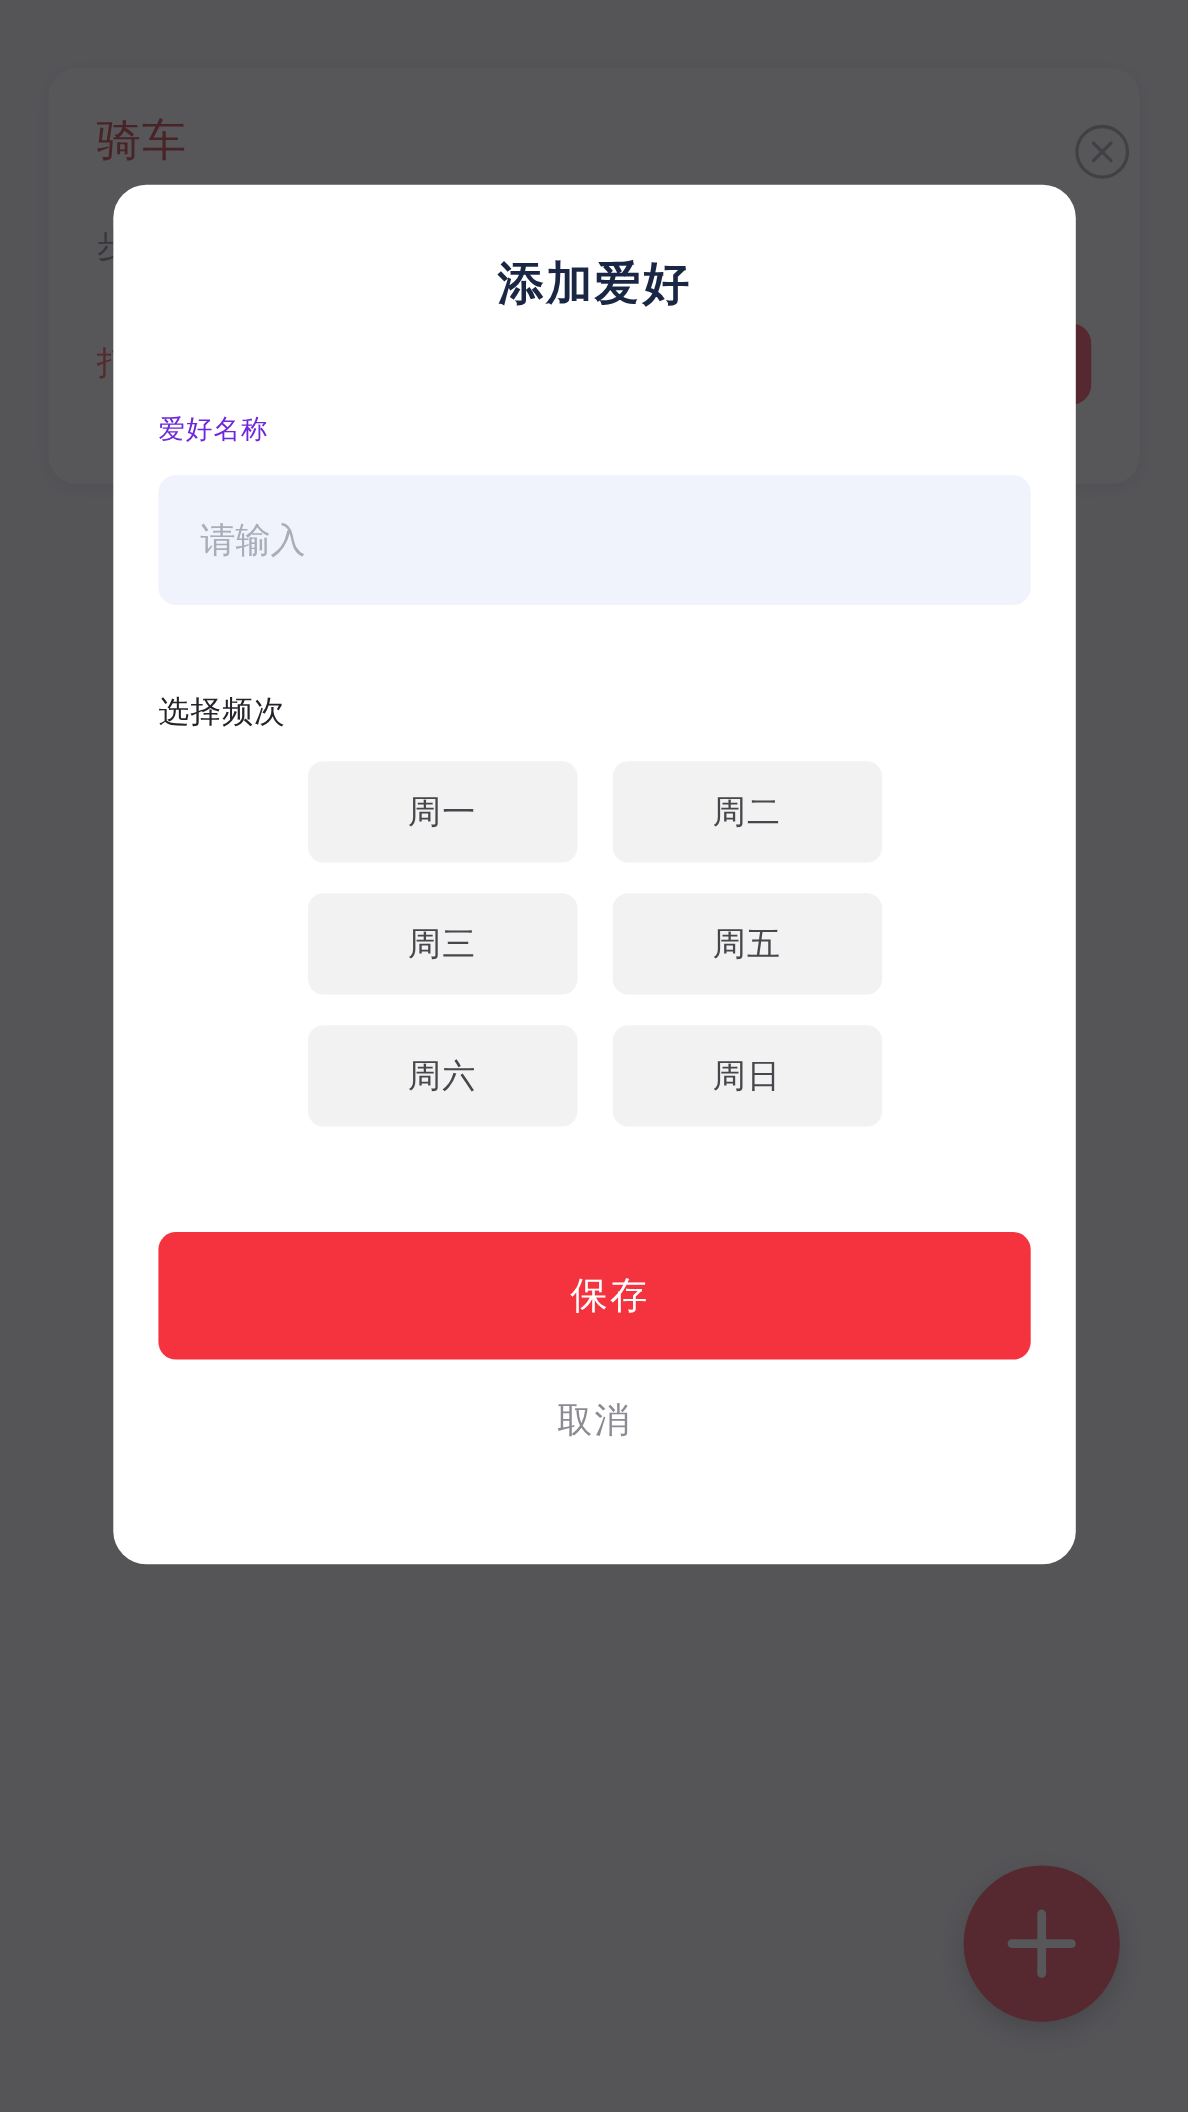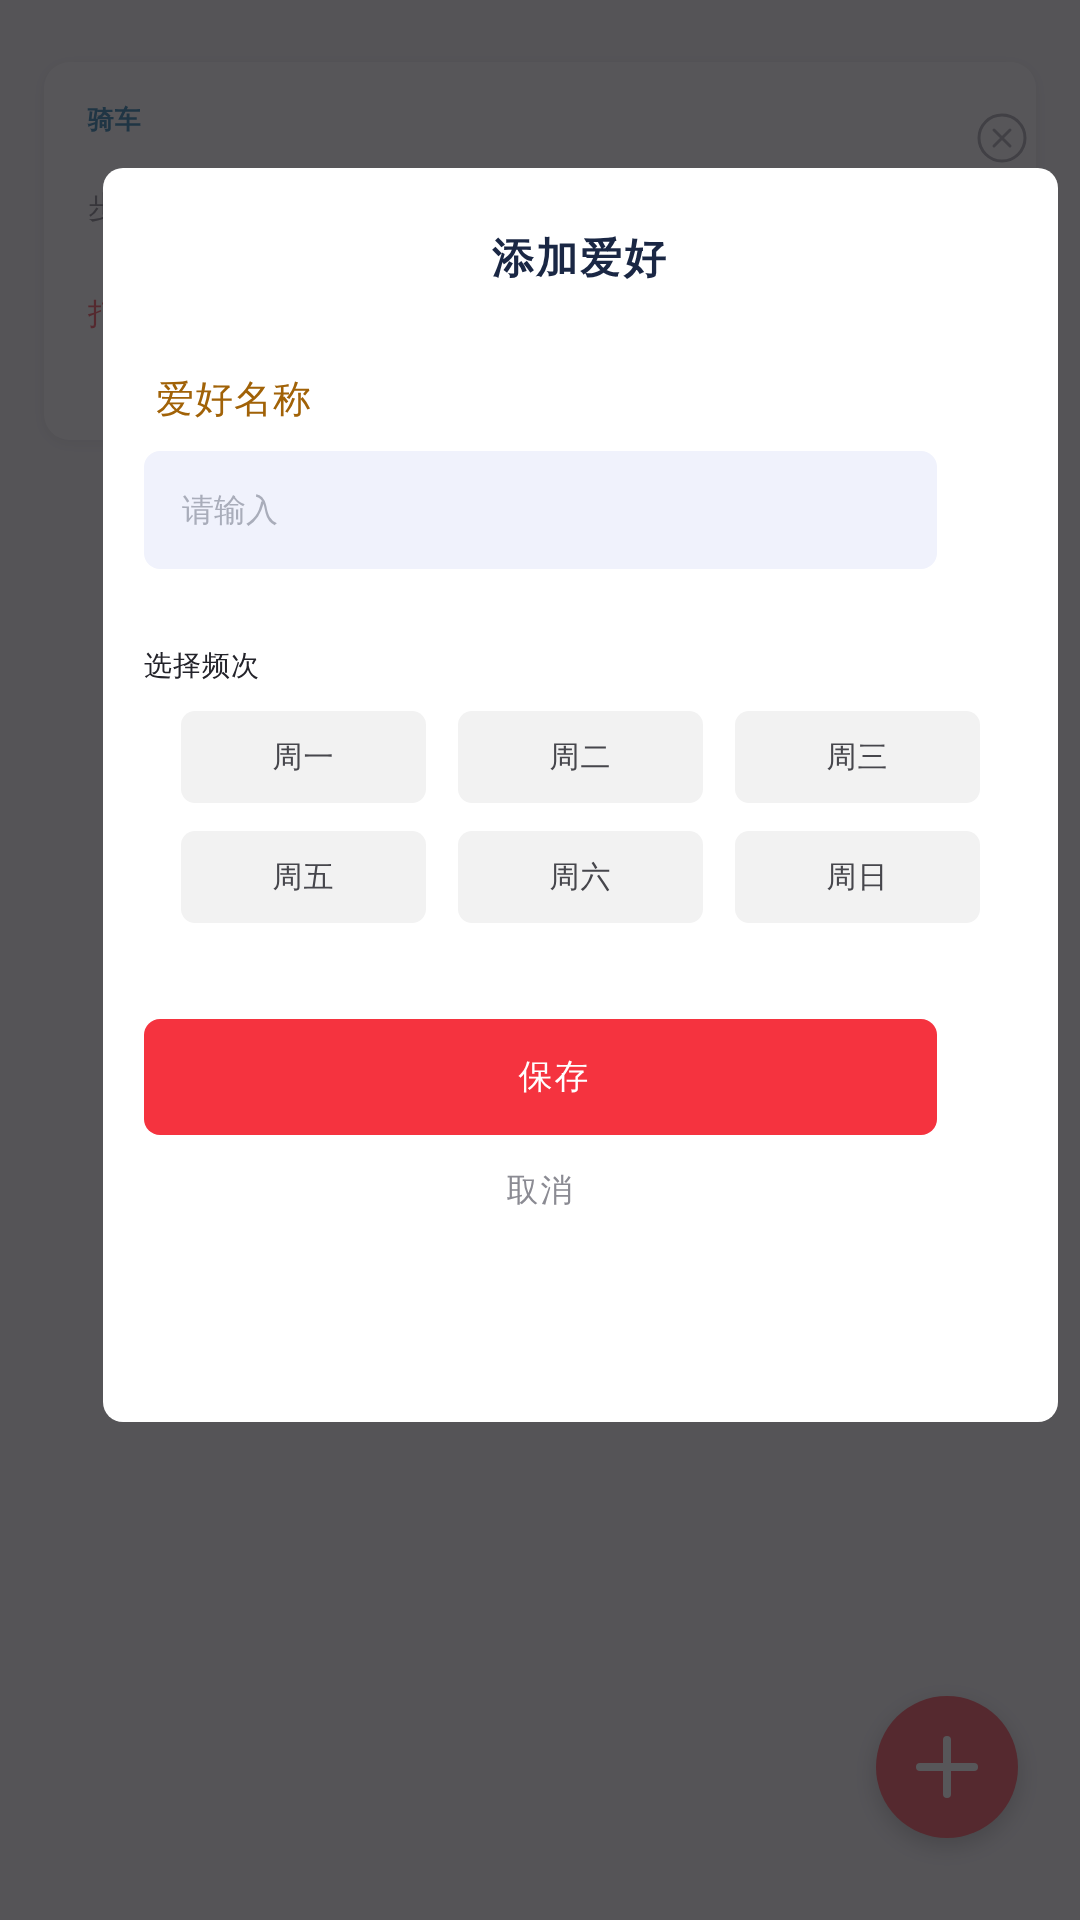--- a/index.html
+++ b/index.html
@@ -25,23 +25,23 @@
     top: 62px;
     width: 992px;
     height: 378px;
     background: #ffffff;
     border-radius: 26px;
     box-shadow: 0 3px 14px rgba(0,0,0,0.08);
     padding: 42px 44px 0 44px;
   }
 
   .bg-card-title {
-    font-size: 26px;
-    font-weight: 700;
-    color: #0369a1;
+    font-size: 40px;
+    font-weight: 400;
+    color: #b91c1c;
     letter-spacing: 1px;
     line-height: 1.2;
   }
 
   .bg-card-sub {
     margin-top: 54px;
     font-size: 30px;
     color: #707078;
     line-height: 1.2;
   }
@@ -110,43 +110,42 @@
     inset: 0;
     background: rgba(40,39,42,0.78);
     z-index: 5;
   }
 
   
   #dialog {
     position: absolute;
     left: 103px;
     top: 168px;
-    width: 955px;
+    width: 875px;
     height: 1254px;
     background: #ffffff;
-    border-radius: 20px;
+    border-radius: 30px;
     z-index: 10;
     padding: 0 41px;
   }
 
   .dlg-title {
     text-align: center;
     font-size: 42px;
     font-weight: 700;
     color: #1a2744;
     letter-spacing: 2px;
     padding-top: 62px;
   }
 
   .field-label {
-    font-size: 38px;
-    color: #a16207;
+    font-size: 24px;
+    color: #6d28d9;
     margin-top: 88px;
     letter-spacing: 1px;
-    margin-left: 12px;
   }
 
   .text-input {
     display: block;
     width: 793px;
     height: 118px;
     margin-top: 26px;
     background: #f0f2fc;
     border: none;
     border-radius: 16px;

